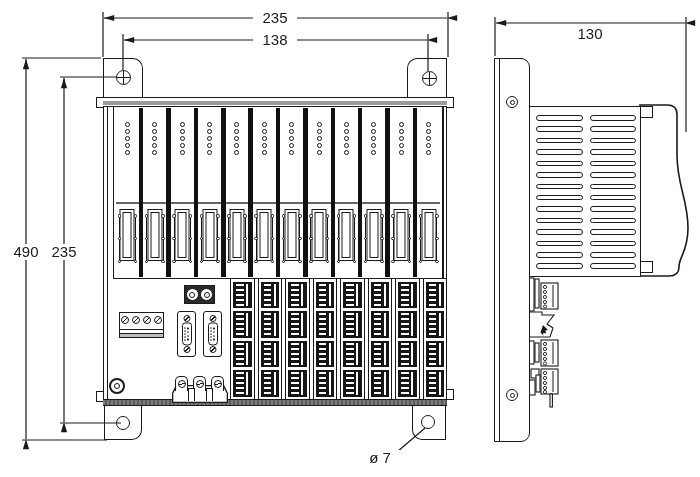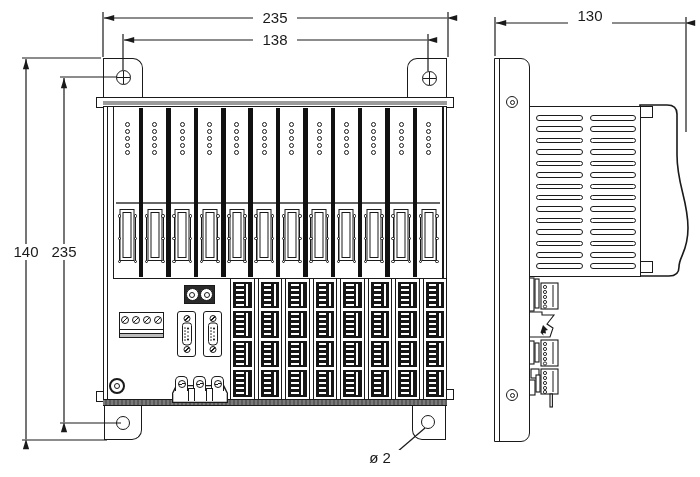--- a/index.html
+++ b/index.html
@@ -663,18 +663,18 @@
       <line x1="124" y1="40" x2="427" y2="40" marker-start="url(#arr)" marker-end="url(#arr)"></line>
       <line x1="26" y1="59" x2="26" y2="439" marker-start="url(#arr)" marker-end="url(#arr)"></line>
       <line x1="64" y1="78" x2="64" y2="422" marker-start="url(#arr)" marker-end="url(#arr)"></line>
       <line x1="496" y1="23" x2="685" y2="23" marker-start="url(#arr)" marker-end="url(#arr)"></line>
       <line x1="397" y1="452" x2="425" y2="428"></line>
     </g>
   </svg>
 
   <div class="dim-label" style="left:253px; top:10px;  width:44px;">235</div>
   <div class="dim-label" style="left:253px; top:32px;  width:44px;">138</div>
-  <div class="dim-label" style="left:6px;   top:244px; width:40px;">140</div>
+  <div class="dim-label" style="left:6px;   top:244px; width:40px;">490</div>
   <div class="dim-label" style="left:44px;  top:244px; width:40px;">235</div>
-  <div class="dim-label" style="left:568px; top:8px;  width:44px;">130</div>
-  <div class="dim-label" style="left:360px; top:450px; width:40px;">ø 2</div>
+  <div class="dim-label" style="left:568px; top:26px;  width:44px;">130</div>
+  <div class="dim-label" style="left:360px; top:450px; width:40px;">ø 7</div>
 
 </div>
 
 </body></html>

